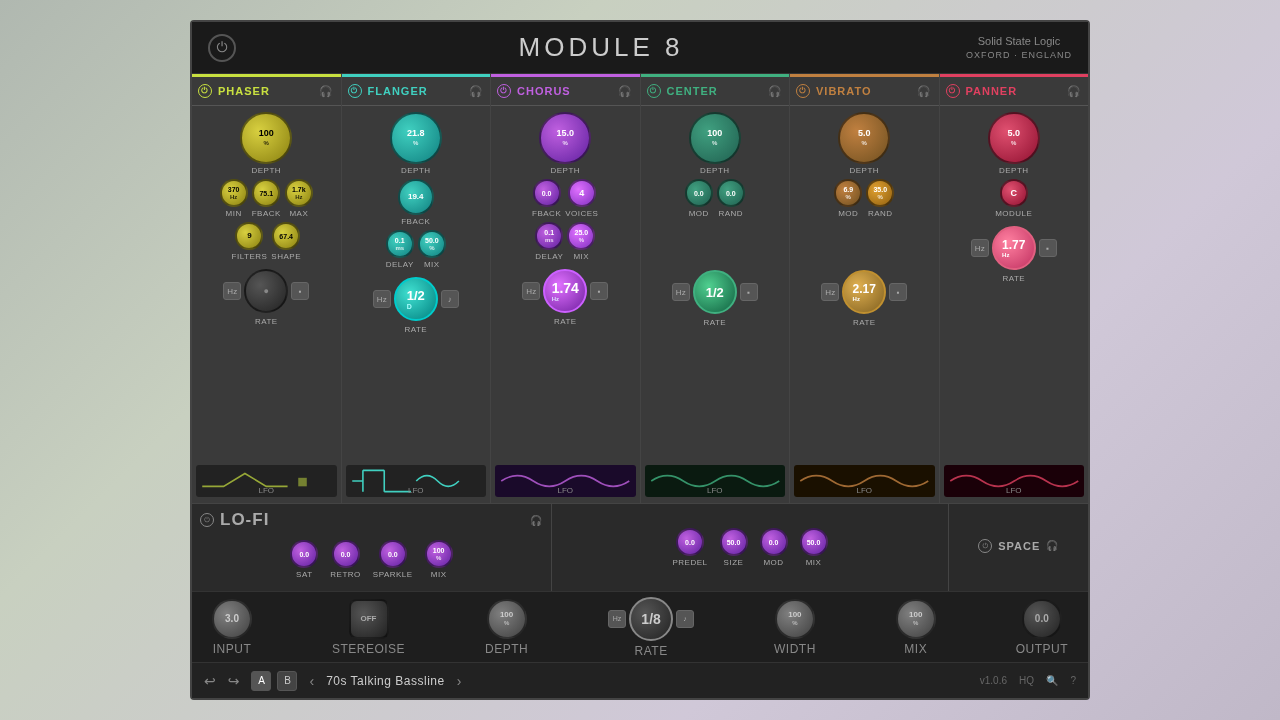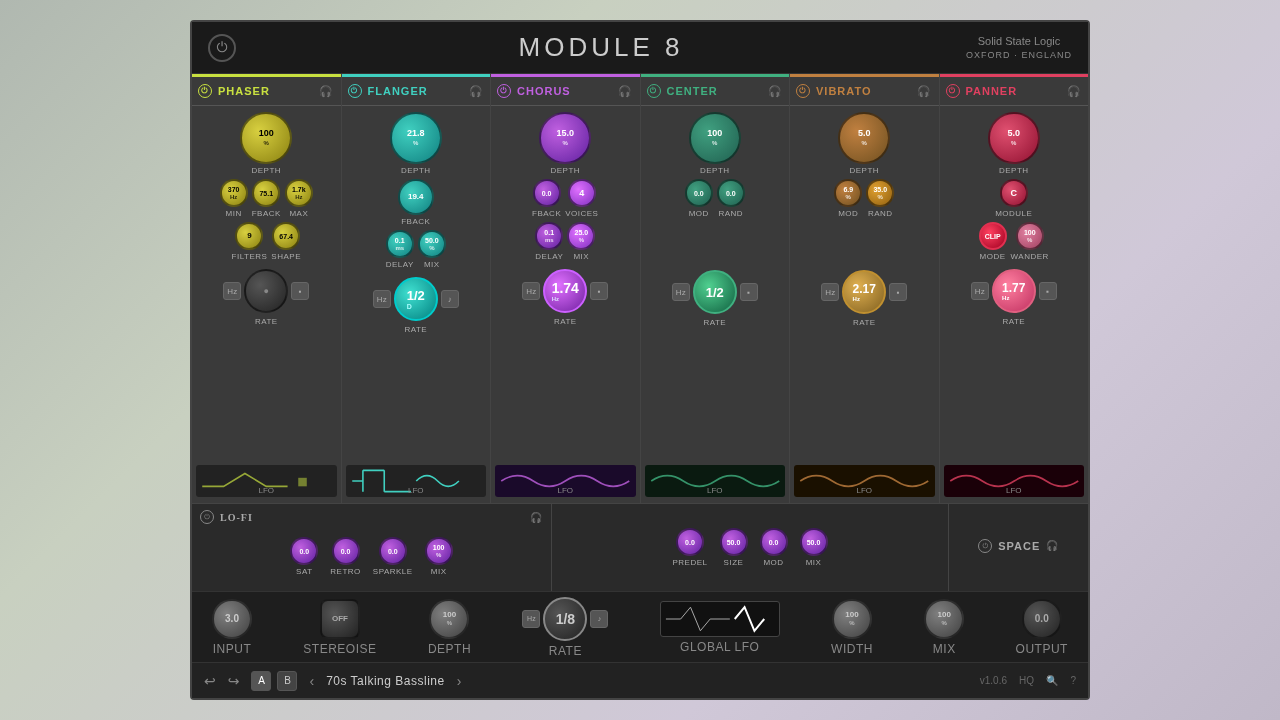--- a/index.html
+++ b/index.html
@@ -618,34 +618,20 @@
             <div class="knob-value"><span>5.0</span><br><span class="knob-unit">%</span></div>
           </div>
           <div class="knob-label">DEPTH</div>
         </div>
         <div class="knob-container">
           <div class="knob knob-sm knob-red">
             <div class="knob-value" style="font-size:9px;">C</div>
           </div>
           <div class="knob-label">MODULE</div>
         </div>
-        <div class="knobs-row">
-          <div class="knob-container">
-            <div class="knob knob-sm" style="background:radial-gradient(circle at 35% 35%, #ff4060, #a00020);color:#fff;border:2px solid #e03050;">
-              <div class="knob-value" style="font-size:7px;">CLIP</div>
-            </div>
-            <div class="knob-label">MODE</div>
-          </div>
-          <div class="knob-container">
-            <div class="knob knob-sm knob-pink">
-              <div class="knob-value" style="font-size:7px;"><span>100</span><br><span class="knob-unit">%</span></div>
-            </div>
-            <div class="knob-label">WANDER</div>
-          </div>
-        </div>
         <div class="rate-section">
           <div class="rate-btn">Hz</div>
           <div class="knob knob-md" style="width:44px;height:44px;background:radial-gradient(circle at 35% 35%, #ff80a0, #c03060);color:#fff;border:2px solid #e06080;">
             <div>
               <div style="font-size:12px;font-weight:bold;">1.77</div>
               <div style="font-size:6px;">Hz</div>
             </div>
           </div>
           <div class="rate-btn">▪</div>
         </div>
@@ -659,21 +645,21 @@
       </div>
     </div>
 
   </div>
 
   <div class="bottom-row">
 
     <div style="flex:0 0 360px;display:flex;flex-direction:column;border-right:1px solid #444;padding:6px 8px;">
       <div style="display:flex;align-items:center;gap:6px;margin-bottom:4px;">
         <div style="width:14px;height:14px;border-radius:50%;border:1.5px solid #888;display:flex;align-items:center;justify-content:center;font-size:7px;color:#888;cursor:pointer;">⏻</div>
-        <span style="font-size:10px;font-weight:bold;letter-spacing:1px;color:#aaa;font-family:Liberation Serif, serif;">LO-FI</span>
+        <span style="font-size:17px;font-weight:bold;letter-spacing:1px;color:#aaa;">LO-FI</span>
         <div style="margin-left:auto;font-size:10px;color:#888;cursor:pointer;">🎧</div>
       </div>
       <div style="display:flex;gap:12px;align-items:center;justify-content:center;flex:1;">
         <div class="knob-container">
           <div class="knob knob-sm knob-purple">
             <div class="knob-value" style="font-size:7px;">0.0</div>
           </div>
           <div class="knob-label">SAT</div>
         </div>
         <div class="knob-container">
@@ -757,33 +743,20 @@
       <div style="display:flex;align-items:center;gap:3px;">
         <div class="rate-btn" style="font-size:7px;">Hz</div>
         <div class="knob" style="width:44px;height:44px;border-radius:50%;background:radial-gradient(circle at 35% 35%, #555, #222);border:2px solid #888;display:flex;align-items:center;justify-content:center;color:#ccc;font-size:14px;font-weight:bold;">
           <span>1/8</span>
         </div>
         <div class="rate-btn" style="font-size:7px;">♪</div>
       </div>
       <div class="transport-label">RATE</div>
     </div>
 
-    <div class="global-lfo">
-      <div class="global-lfo-display">
-        <svg width="120" height="34" viewBox="0 0 120 34">
-          <line x1="5" y1="17" x2="20" y2="17" stroke="#aaa" stroke-width="1"></line>
-          <line x1="20" y1="17" x2="30" y2="5" stroke="#aaa" stroke-width="1"></line>
-          <line x1="30" y1="5" x2="40" y2="29" stroke="#aaa" stroke-width="1"></line>
-          <line x1="40" y1="29" x2="50" y2="17" stroke="#aaa" stroke-width="1"></line>
-          <line x1="50" y1="17" x2="70" y2="17" stroke="#aaa" stroke-width="1"></line>
-          <path d="M75,17 L85,5 L95,29 L105,17" stroke="#fff" stroke-width="2" fill="none"></path>
-        </svg>
-      </div>
-      <div class="transport-label">GLOBAL LFO</div>
-    </div>
 
     <div class="transport-knob-group">
       <div class="knob knob-md knob-gray" style="width:40px;height:40px;">
         <div class="knob-value" style="font-size:8px;"><span>100</span><br><span class="knob-unit">%</span></div>
       </div>
       <div class="transport-label">WIDTH</div>
     </div>
     <div class="transport-knob-group">
       <div class="knob knob-md knob-gray" style="width:40px;height:40px;">
         <div class="knob-value" style="font-size:8px;"><span>100</span><br><span class="knob-unit">%</span></div>

